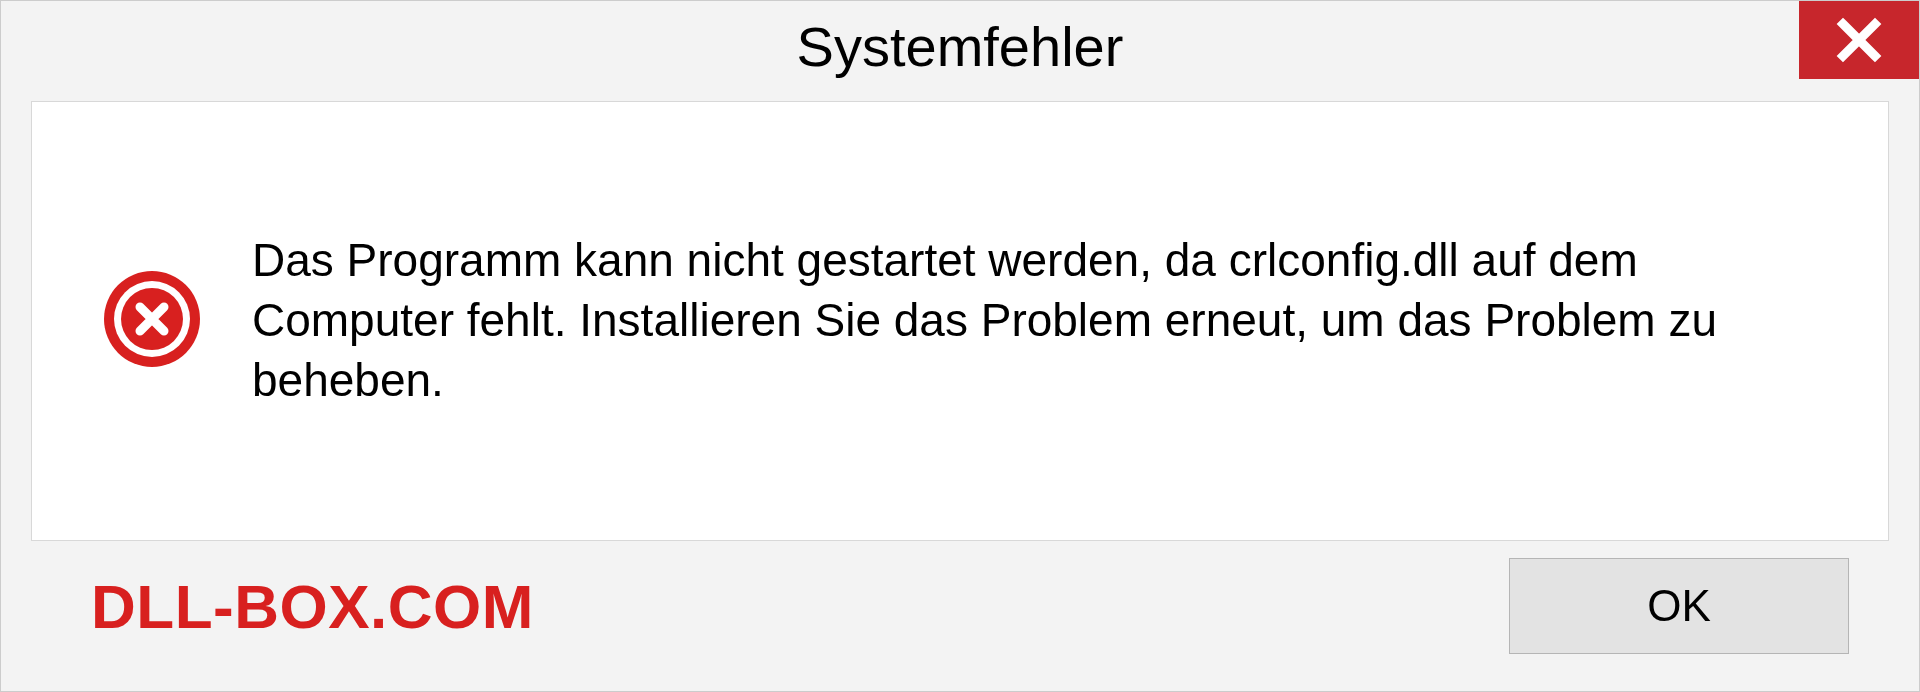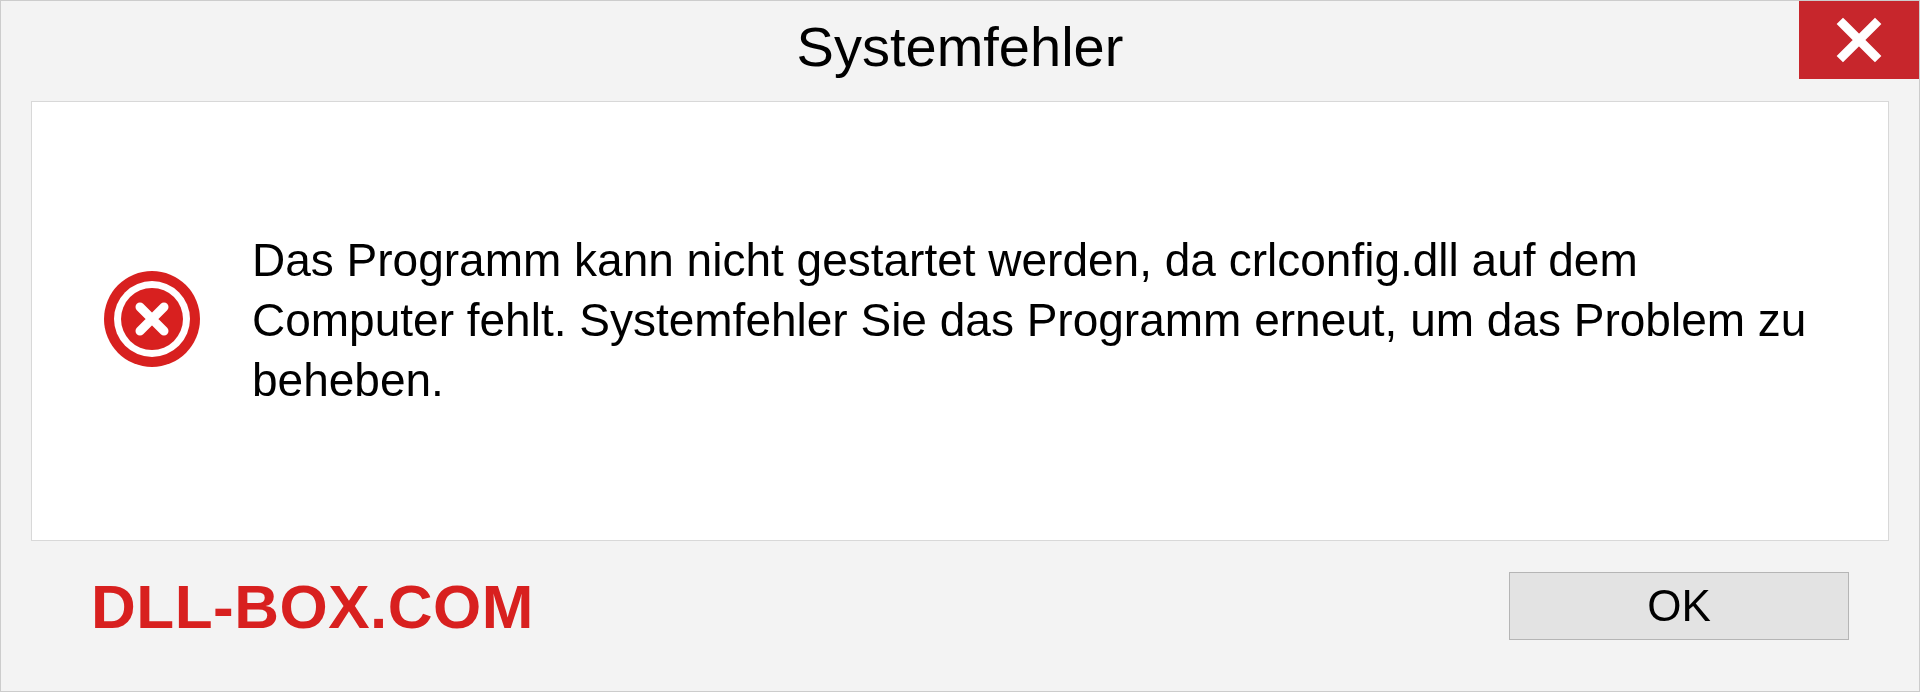--- a/index.html
+++ b/index.html
@@ -105,21 +105,21 @@
     .watermark {
       font-size: 62px;
       font-weight: 900;
       color: #d8201f;
       letter-spacing: 0.5px;
       font-family: Arial, sans-serif;
     }
     
     .ok-button {
       width: 340px;
-      height: 68px;
+      height: 96px;
       background: #e3e3e3;
       border: 1px solid #b5b5b5;
       font-size: 44px;
       color: #000000;
       cursor: pointer;
       display: flex;
       align-items: center;
       justify-content: center;
       font-family: inherit;
       margin-left: 24px;
@@ -142,21 +142,21 @@
   <div class="content-area">
     <div class="message-panel">
       <div class="error-icon-wrapper">
         <svg viewBox="0 0 100 100">
           <circle cx="50" cy="50" r="48" fill="#d8201f"></circle>
           <circle cx="50" cy="50" r="38" fill="#ffffff"></circle>
           <circle cx="50" cy="50" r="31" fill="#d8201f"></circle>
           <path d="M38 38 L62 62 M62 38 L38 62" stroke="#ffffff" stroke-width="9" stroke-linecap="round" fill="none"></path>
         </svg>
       </div>
-      <div class="message-text">Das Programm kann nicht gestartet werden, da crlconfig.dll auf dem Computer fehlt. Systemfehler Sie das Programm erneut, um das Problem zu beheben.</div>
+      <div class="message-text">Das Programm kann nicht gestartet werden, da crlconfig.dll auf dem Computer fehlt. Installieren Sie das Problem erneut, um das Problem zu beheben.</div>
     </div>
 
     <div class="footer">
       <div class="watermark">DLL-BOX.COM</div>
       <button class="ok-button">OK</button>
     </div>
   </div>
 
 </div>
 

